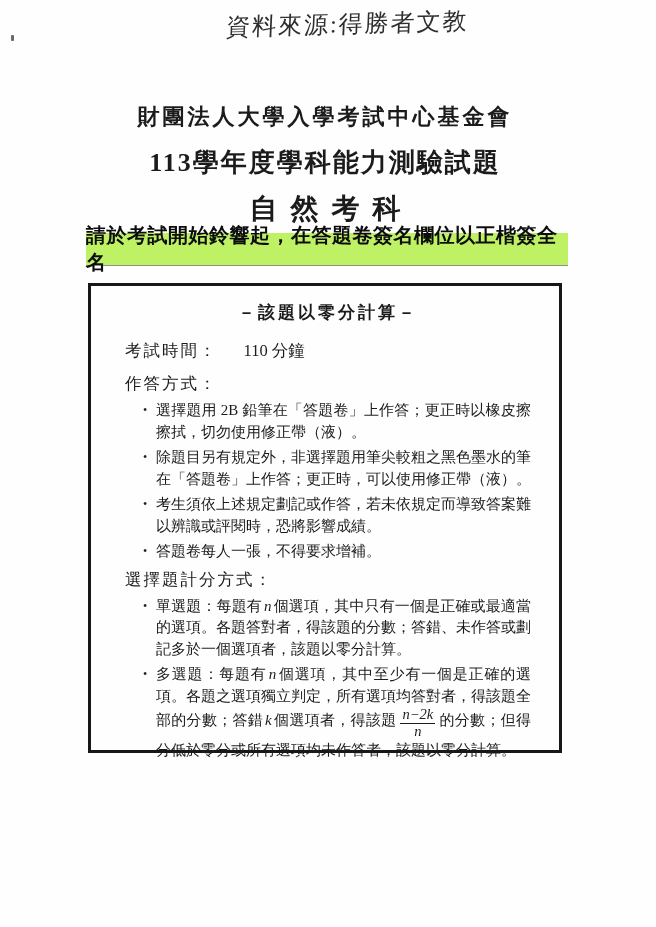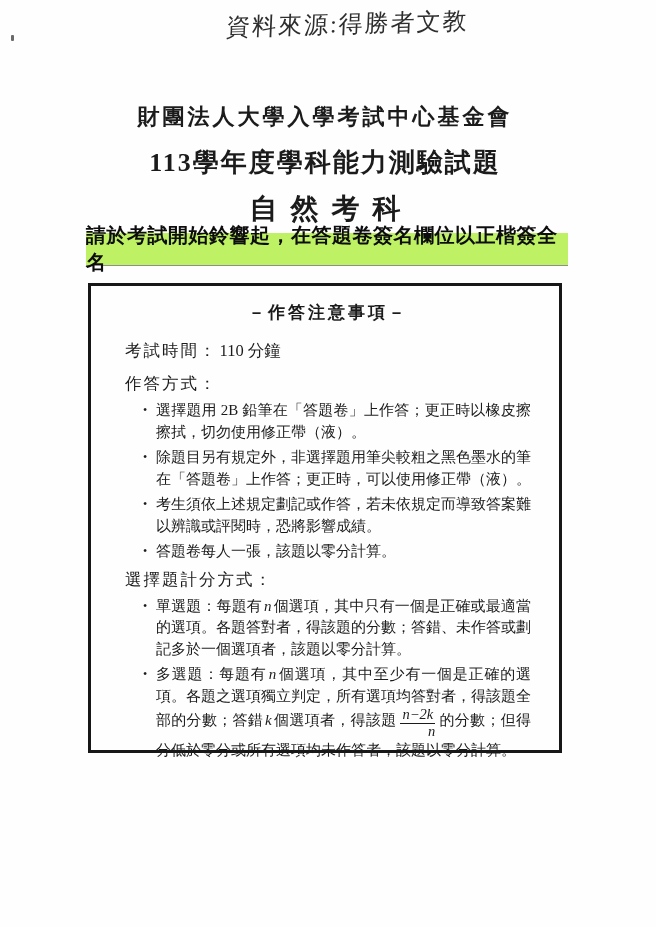--- a/index.html
+++ b/index.html
@@ -76,21 +76,21 @@
     font-size:17px;
     letter-spacing:3px;
     font-weight:600;
     margin-bottom:16px;
   }
   .row{
     font-size:16.5px;
     margin-bottom:11px;
   }
   .label{letter-spacing:2px;font-family:Liberation Serif, serif;}
-  .value{margin-left:2px;}
+  .value{margin-left:26px;}
   .section-heading{
     font-size:16.5px;
     letter-spacing:2px;
     margin-bottom:5px;
   }
   .bullets{
     margin:0 0 6px 0;
     padding:0 0 0 18px;
     list-style:none;
   }
@@ -111,21 +111,21 @@
     text-align:justify;
   }
   .mvar{
     font-style:italic;
     font-family:"Liberation Serif","DejaVu Serif",serif;
     padding:0 2px;
   }
   .frac{
     display:inline-block;
     vertical-align:-11px;
-    text-align:right;
+    text-align:center;
     line-height:1.1;
     font-size:14.5px;
     margin:0 4px;
   }
   .fnum{
     display:block;
     border-bottom:1px solid #1b1b1b;
     padding:0 2px 0 2px;
     font-style:italic;
   }
@@ -146,21 +146,21 @@
   <div class="titles">
     <div class="org">財團法人大學入學考試中心基金會</div>
     <div class="exam-title">113學年度學科能力測驗試題</div>
     <div class="subject">自然考科</div>
   </div>
 
   <div class="banner">請於考試開始鈴響起，在答題卷簽名欄位以正楷簽全名</div>
 
   <div class="notice-box">
 
-    <div class="box-title">－作答注意事項－</div>
+    <div class="box-title">－該題以零分計算－</div>
 
     <div class="row">
       <span class="label">考試時間：</span><span class="value">110 分鐘</span>
     </div>
 
     <div class="section-heading">作答方式：</div>
 
     <ul class="bullets">
       <li class="bullet">
         <span class="dot">•</span>
@@ -169,21 +169,21 @@
       <li class="bullet">
         <span class="dot">•</span>
         <div class="btext">除題目另有規定外，非選擇題用筆尖較粗之黑色墨水的筆在「答題卷」上作答；更正時，可以使用修正帶（液）。</div>
       </li>
       <li class="bullet">
         <span class="dot">•</span>
         <div class="btext">考生須依上述規定劃記或作答，若未依規定而導致答案難以辨識或評閱時，恐將影響成績。</div>
       </li>
       <li class="bullet">
         <span class="dot">•</span>
-        <div class="btext">答題卷每人一張，該題以零分計算。</div>
+        <div class="btext">答題卷每人一張，不得要求增補。</div>
       </li>
     </ul>
 
     <div class="section-heading">選擇題計分方式：</div>
 
     <ul class="bullets">
       <li class="bullet">
         <span class="dot">•</span>
         <div class="btext"><span>單選題：每題有</span><span class="mvar">n</span><span>個選項，其中只有一個是正確或最適當的選項。各題答對者，得該題的分數；答錯、未作答或劃記多於一個選項者，該題以零分計算。</span></div>
       </li>

